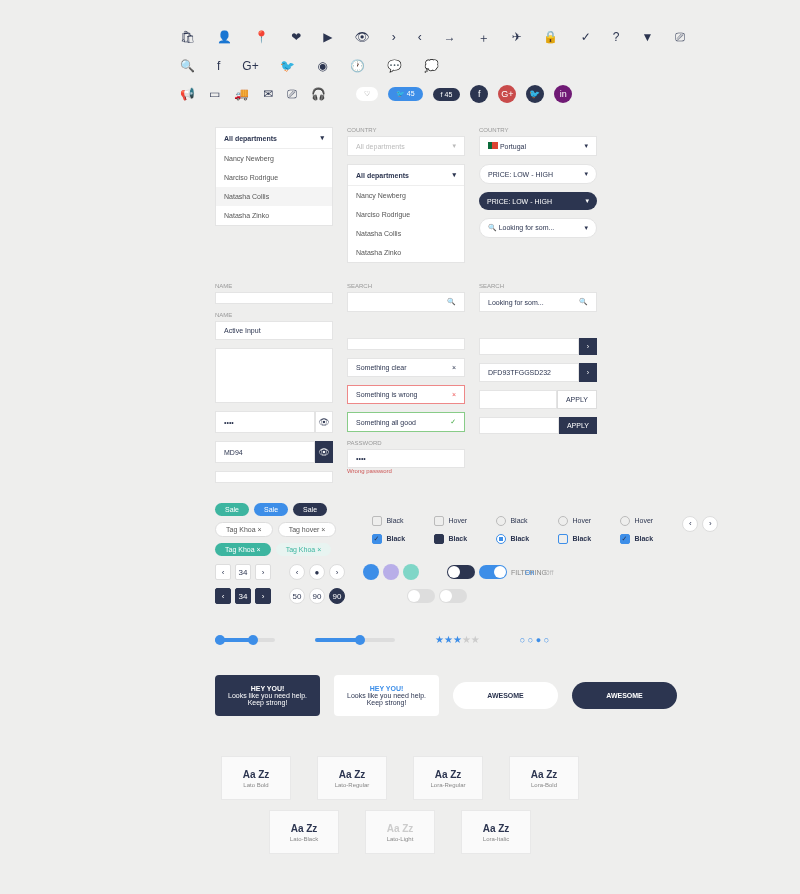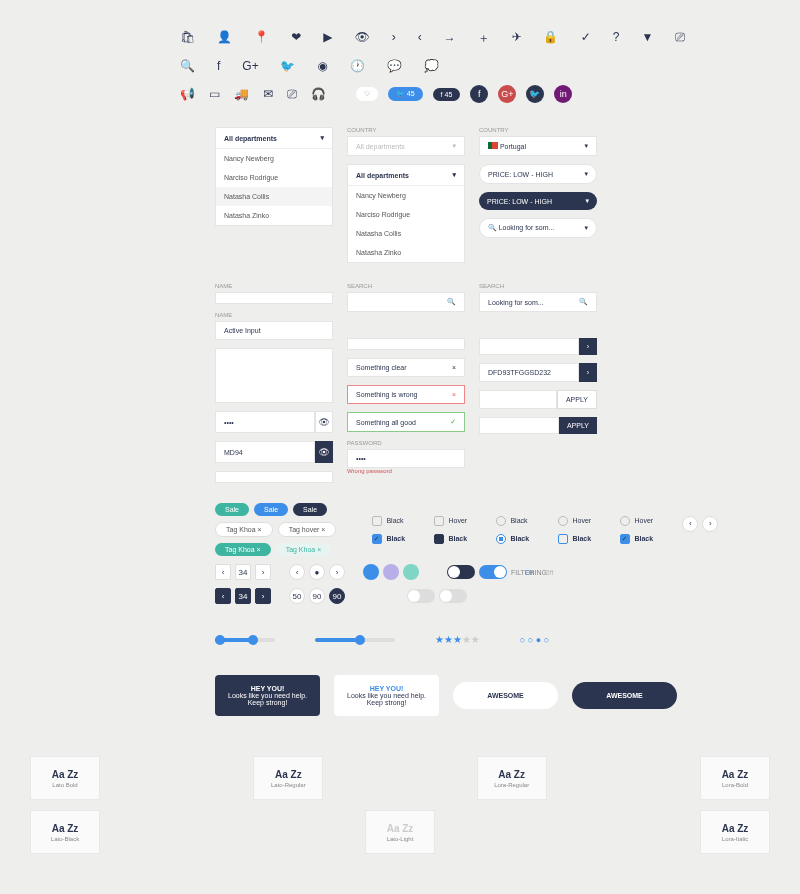--- a/index.html
+++ b/index.html
@@ -50,21 +50,21 @@
 .tgl{width:28px;height:14px;border-radius:7px;position:relative;display:inline-block}
 .tgl::after{content:"";width:12px;height:12px;border-radius:50%;background:#fff;position:absolute;top:1px}
 .tgl.off::after{left:1px}.tgl.on::after{right:1px}
 .slider{width:60px;height:4px;background:#ddd;border-radius:2px;position:relative}
 .slider .fill{height:4px;background:#3d8ee8;border-radius:2px;position:absolute}
 .slider .dot{width:10px;height:10px;background:#3d8ee8;border-radius:50%;position:absolute;top:-3px}
 .tooltip{padding:10px;width:105px;text-align:center;border-radius:4px;font-size:7px;position:relative}
 .tip-dk{background:#2c3550;color:#fff}
 .tip-lt{background:#fff;color:#2c3550}
 .tip-pill{border-radius:18px;padding:10px 18px;font-weight:bold}
-.fonts{display:flex;gap:26px;justify-content:space-between;flex-wrap:wrap;margin-top:40px}
+.fonts{display:flex;gap:26px;justify-content:center;flex-wrap:wrap;margin-top:40px}
 .fcard{background:#fafafa;border:1px solid #e8e8e8;width:70px;height:44px;display:flex;flex-direction:column;align-items:center;justify-content:center;font-size:7px}
 .fcard .samp{font-size:10px;font-weight:bold;color:#2c3550}
 .fcard .nm{font-size:6px;color:#888;margin-top:2px}
 .flag{width:10px;height:7px;background:linear-gradient(to right,#0b6b3a 40%,#d43 40%);display:inline-block}
 .hint{font-size:6px;color:#c55}
 </style>
 </head>
 <body>
 
 <div class="icon-row">

